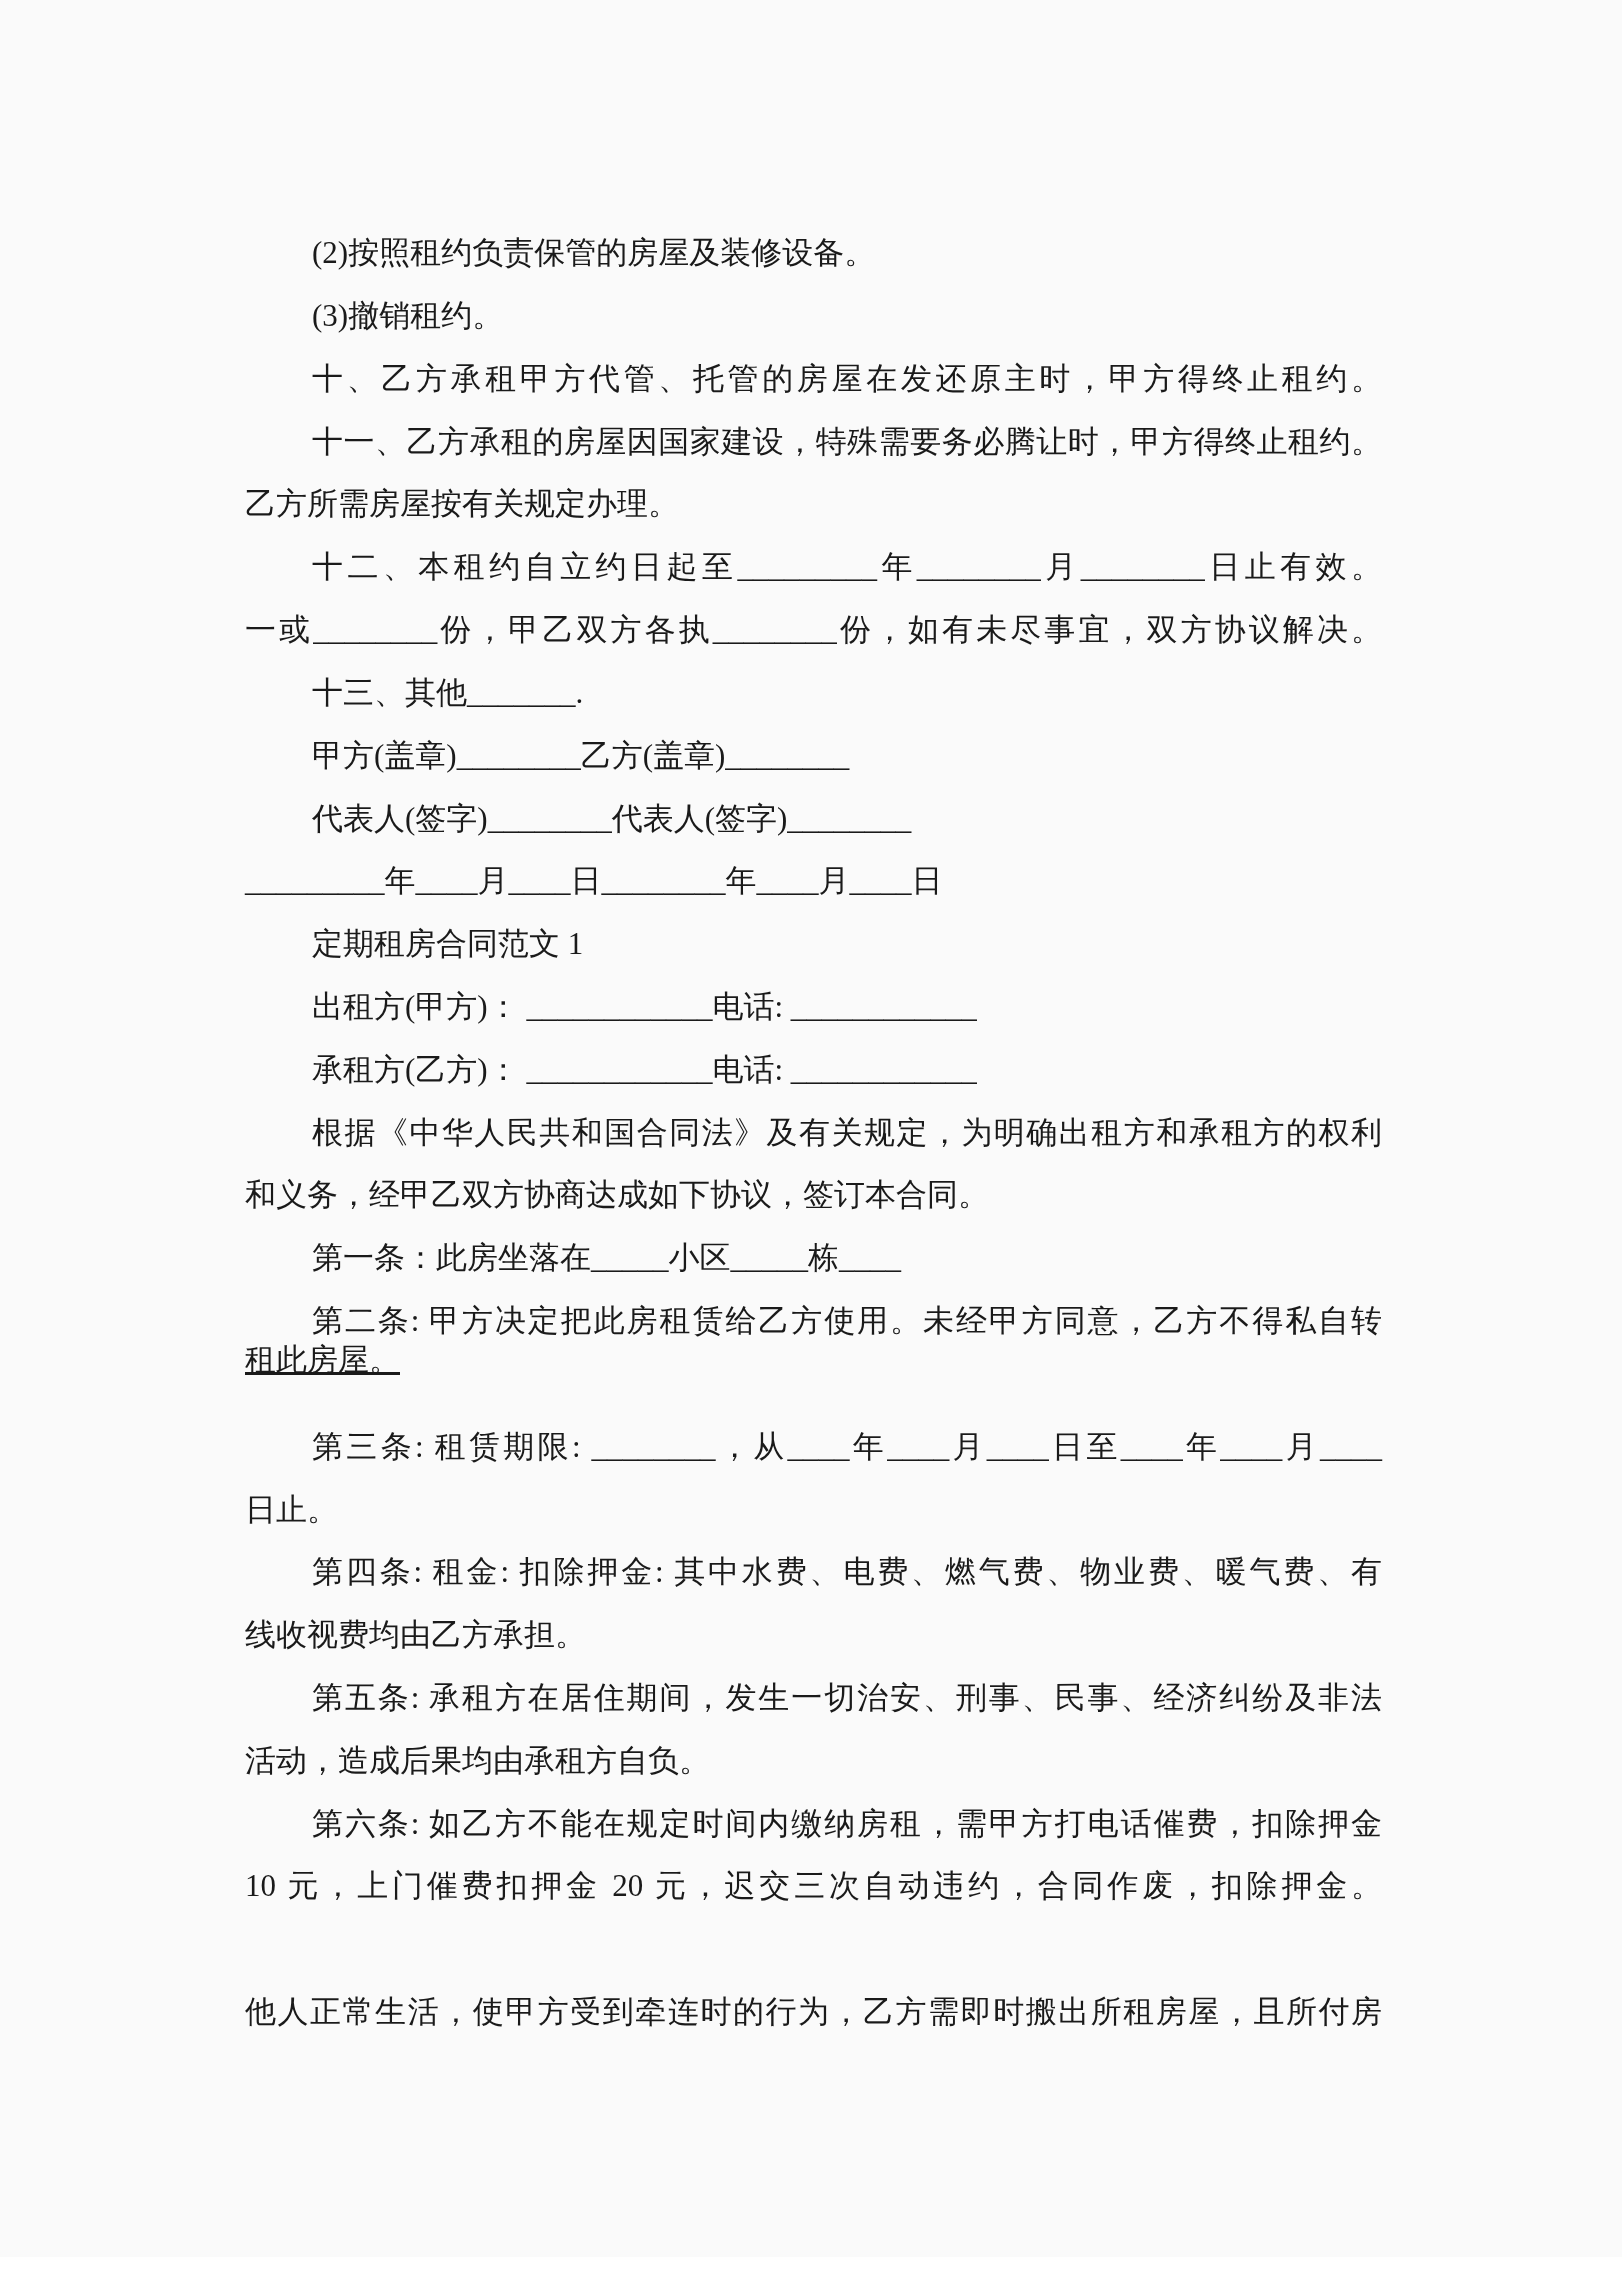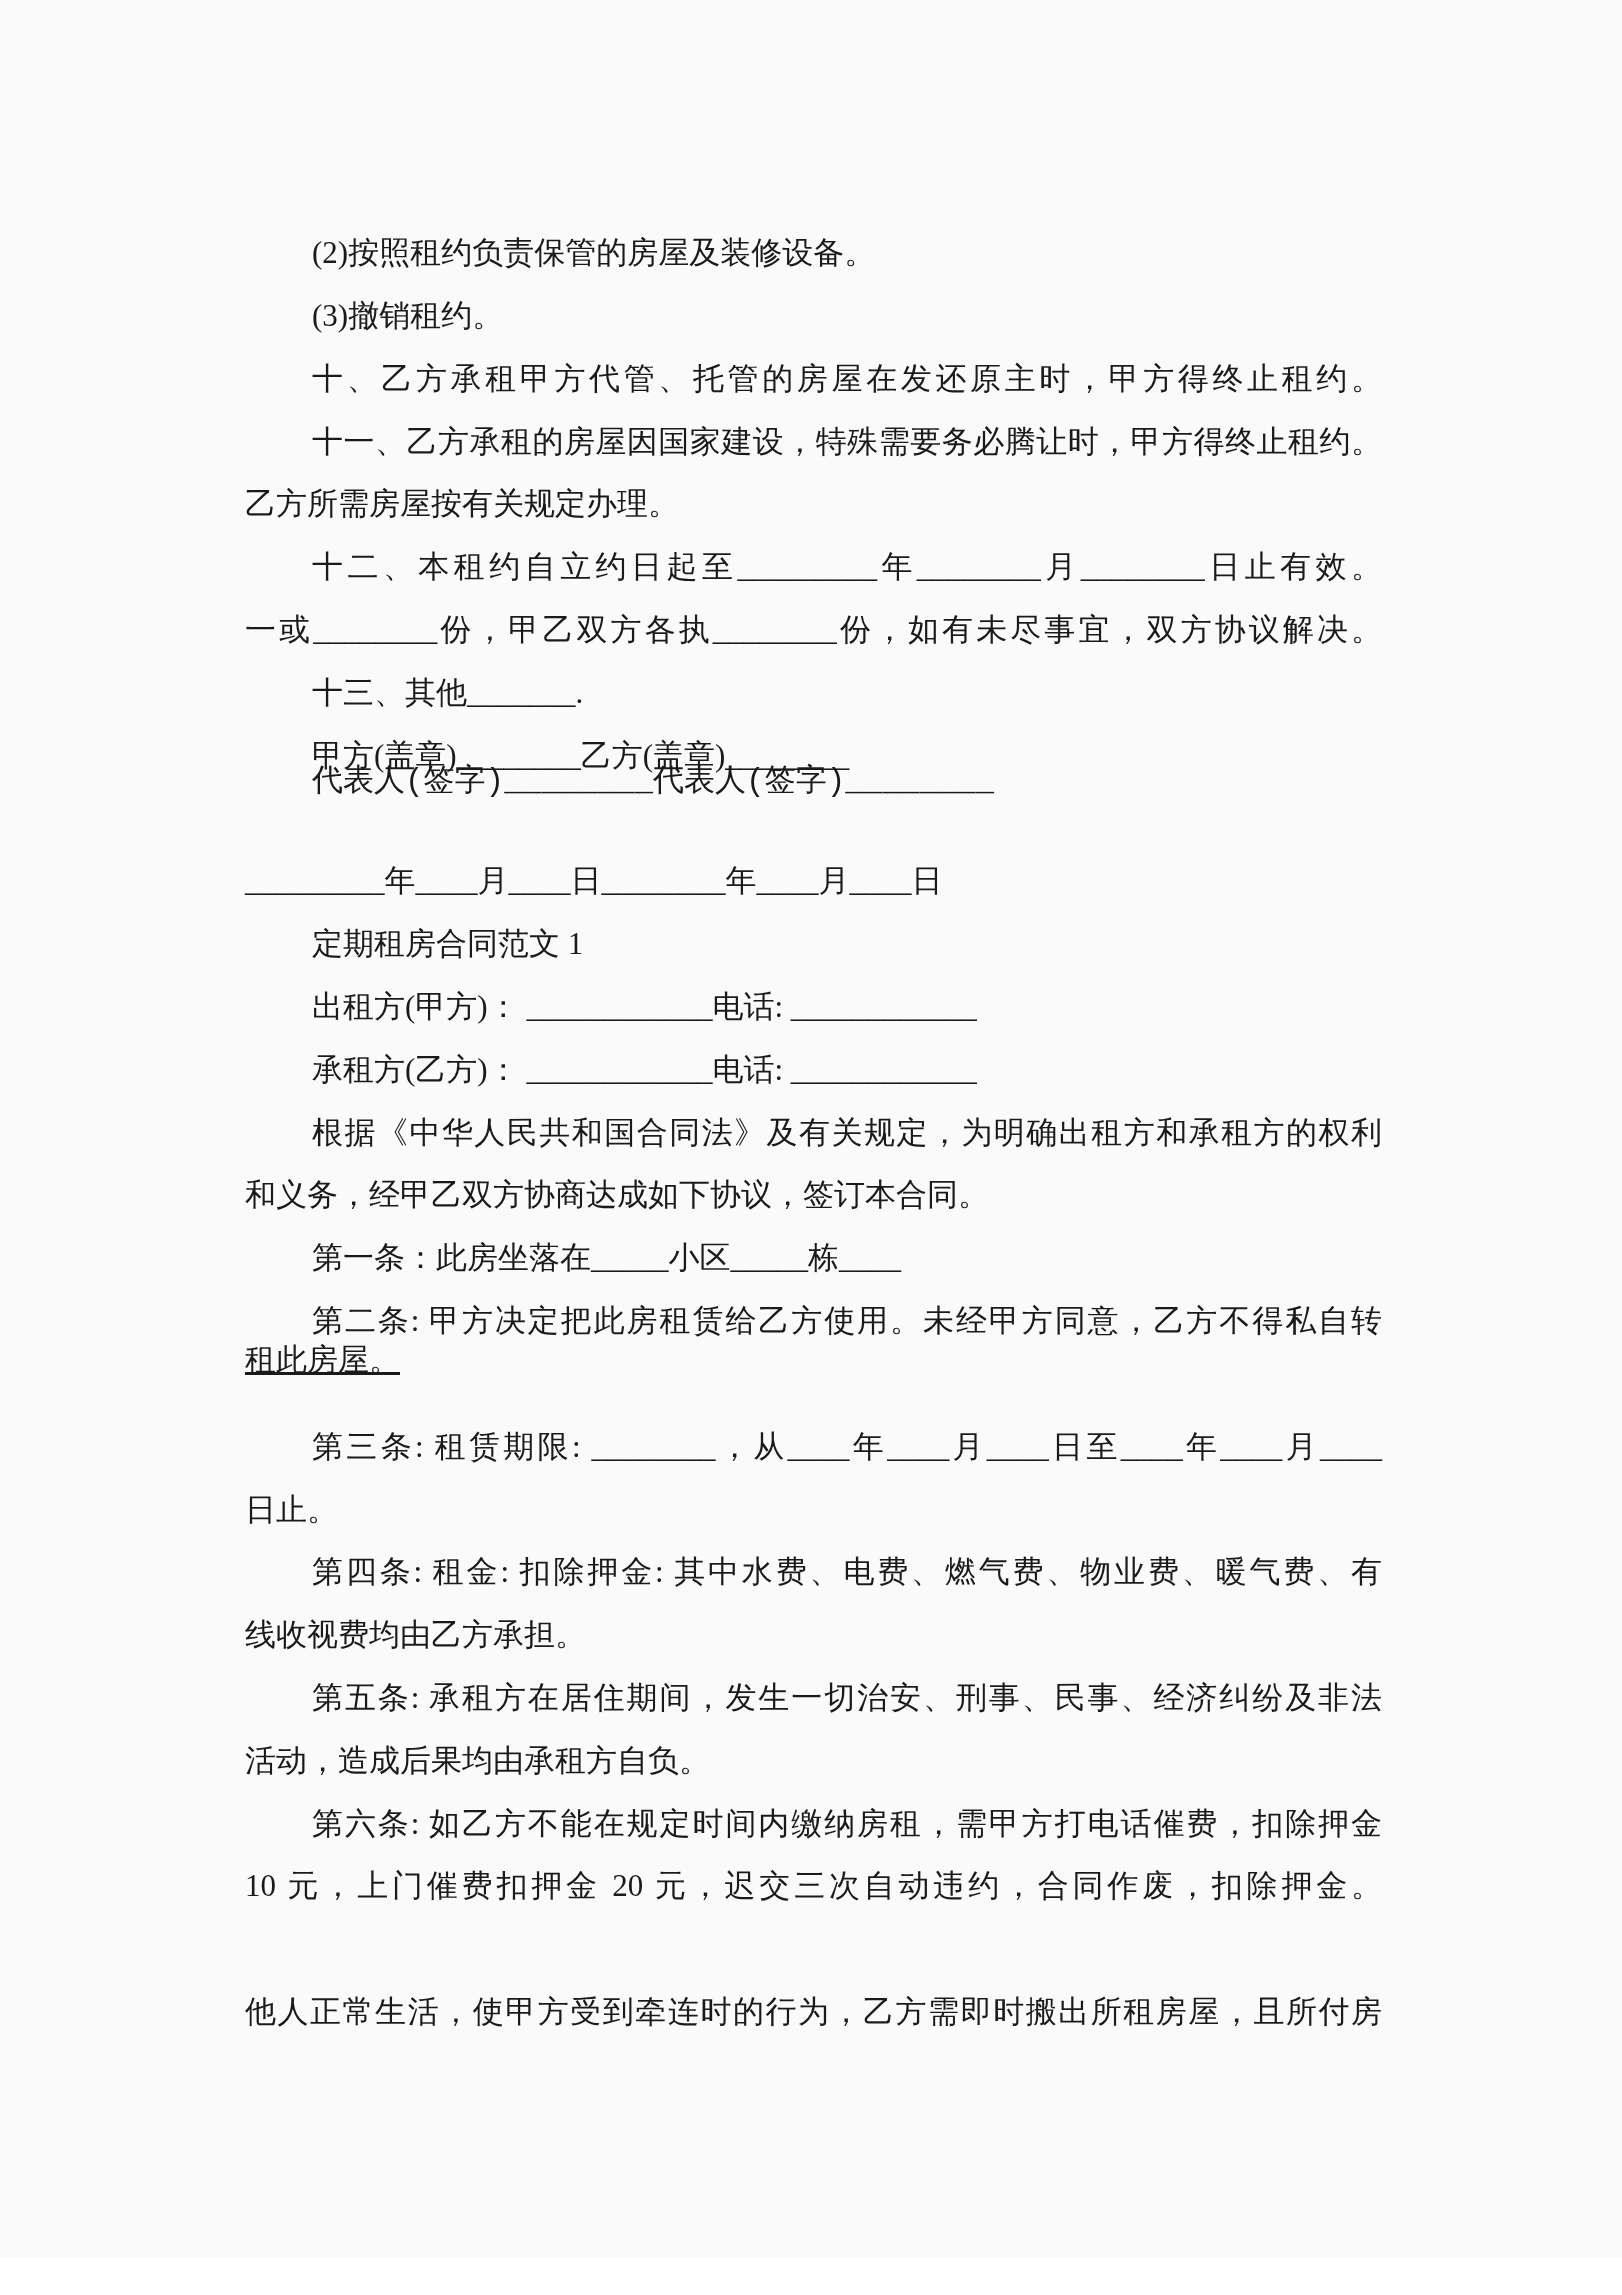--- a/index.html
+++ b/index.html
@@ -54,21 +54,21 @@
   <div class="doc-body" id="doc-lines">
       <div class="line indent" style="top: 221px;">(2)按照租约负责保管的房屋及装修设备。</div>
       <div class="line indent" style="top: 284px;">(3)撤销租约。</div>
       <div class="line indent just" style="top: 347px;">十、乙方承租甲方代管、托管的房屋在发还原主时，甲方得终止租约。</div>
       <div class="line indent just" style="top: 410px;">十一、乙方承租的房屋因国家建设，特殊需要务必腾让时，甲方得终止租约。</div>
       <div class="line" style="top: 472px;">乙方所需房屋按有关规定办理。</div>
       <div class="line indent just" style="top: 535px;">十二、本租约自立约日起至_________年________月________日止有效。</div>
       <div class="line just" style="top: 598px;">一或________份，甲乙双方各执________份，如有未尽事宜，双方协议解决。</div>
       <div class="line indent" style="top: 661px;">十三、其他_______.</div>
       <div class="line indent" style="top: 724px;">甲方(盖章)________乙方(盖章)________</div>
-      <div class="line indent" style="top: 750px; font-family: Liberation Mono, monospace;">代表人(签字)________代表人(签字)________</div>
+      <div class="line indent" style="top: 787px;">代表人(签字)________代表人(签字)________</div>
       <div class="line" style="top: 849px;">_________年____月____日________年____月____日</div>
       <div class="line indent" style="top: 912px;">定期租房合同范文 1</div>
       <div class="line indent" style="top: 975px;">出租方(甲方)： ____________电话: ____________</div>
       <div class="line indent" style="top: 1038px;">承租方(乙方)： ____________电话: ____________</div>
       <div class="line indent just" style="top: 1101px;">根据《中华人民共和国合同法》及有关规定，为明确出租方和承租方的权利</div>
       <div class="line" style="top: 1163px;">和义务，经甲乙双方协商达成如下协议，签订本合同。</div>
       <div class="line indent" style="top: 1226px;">第一条：此房坐落在_____小区_____栋____</div>
       <div class="line indent just" style="top: 1289px;">第二条: 甲方决定把此房租赁给乙方使用。未经甲方同意，乙方不得私自转</div>
       <div class="line" style="top: 1328px; text-decoration: underline;">租此房屋。</div>
       <div class="line indent just" style="top: 1415px;">第三条: 租赁期限: ________，从____年____月____日至____年____月____</div>

